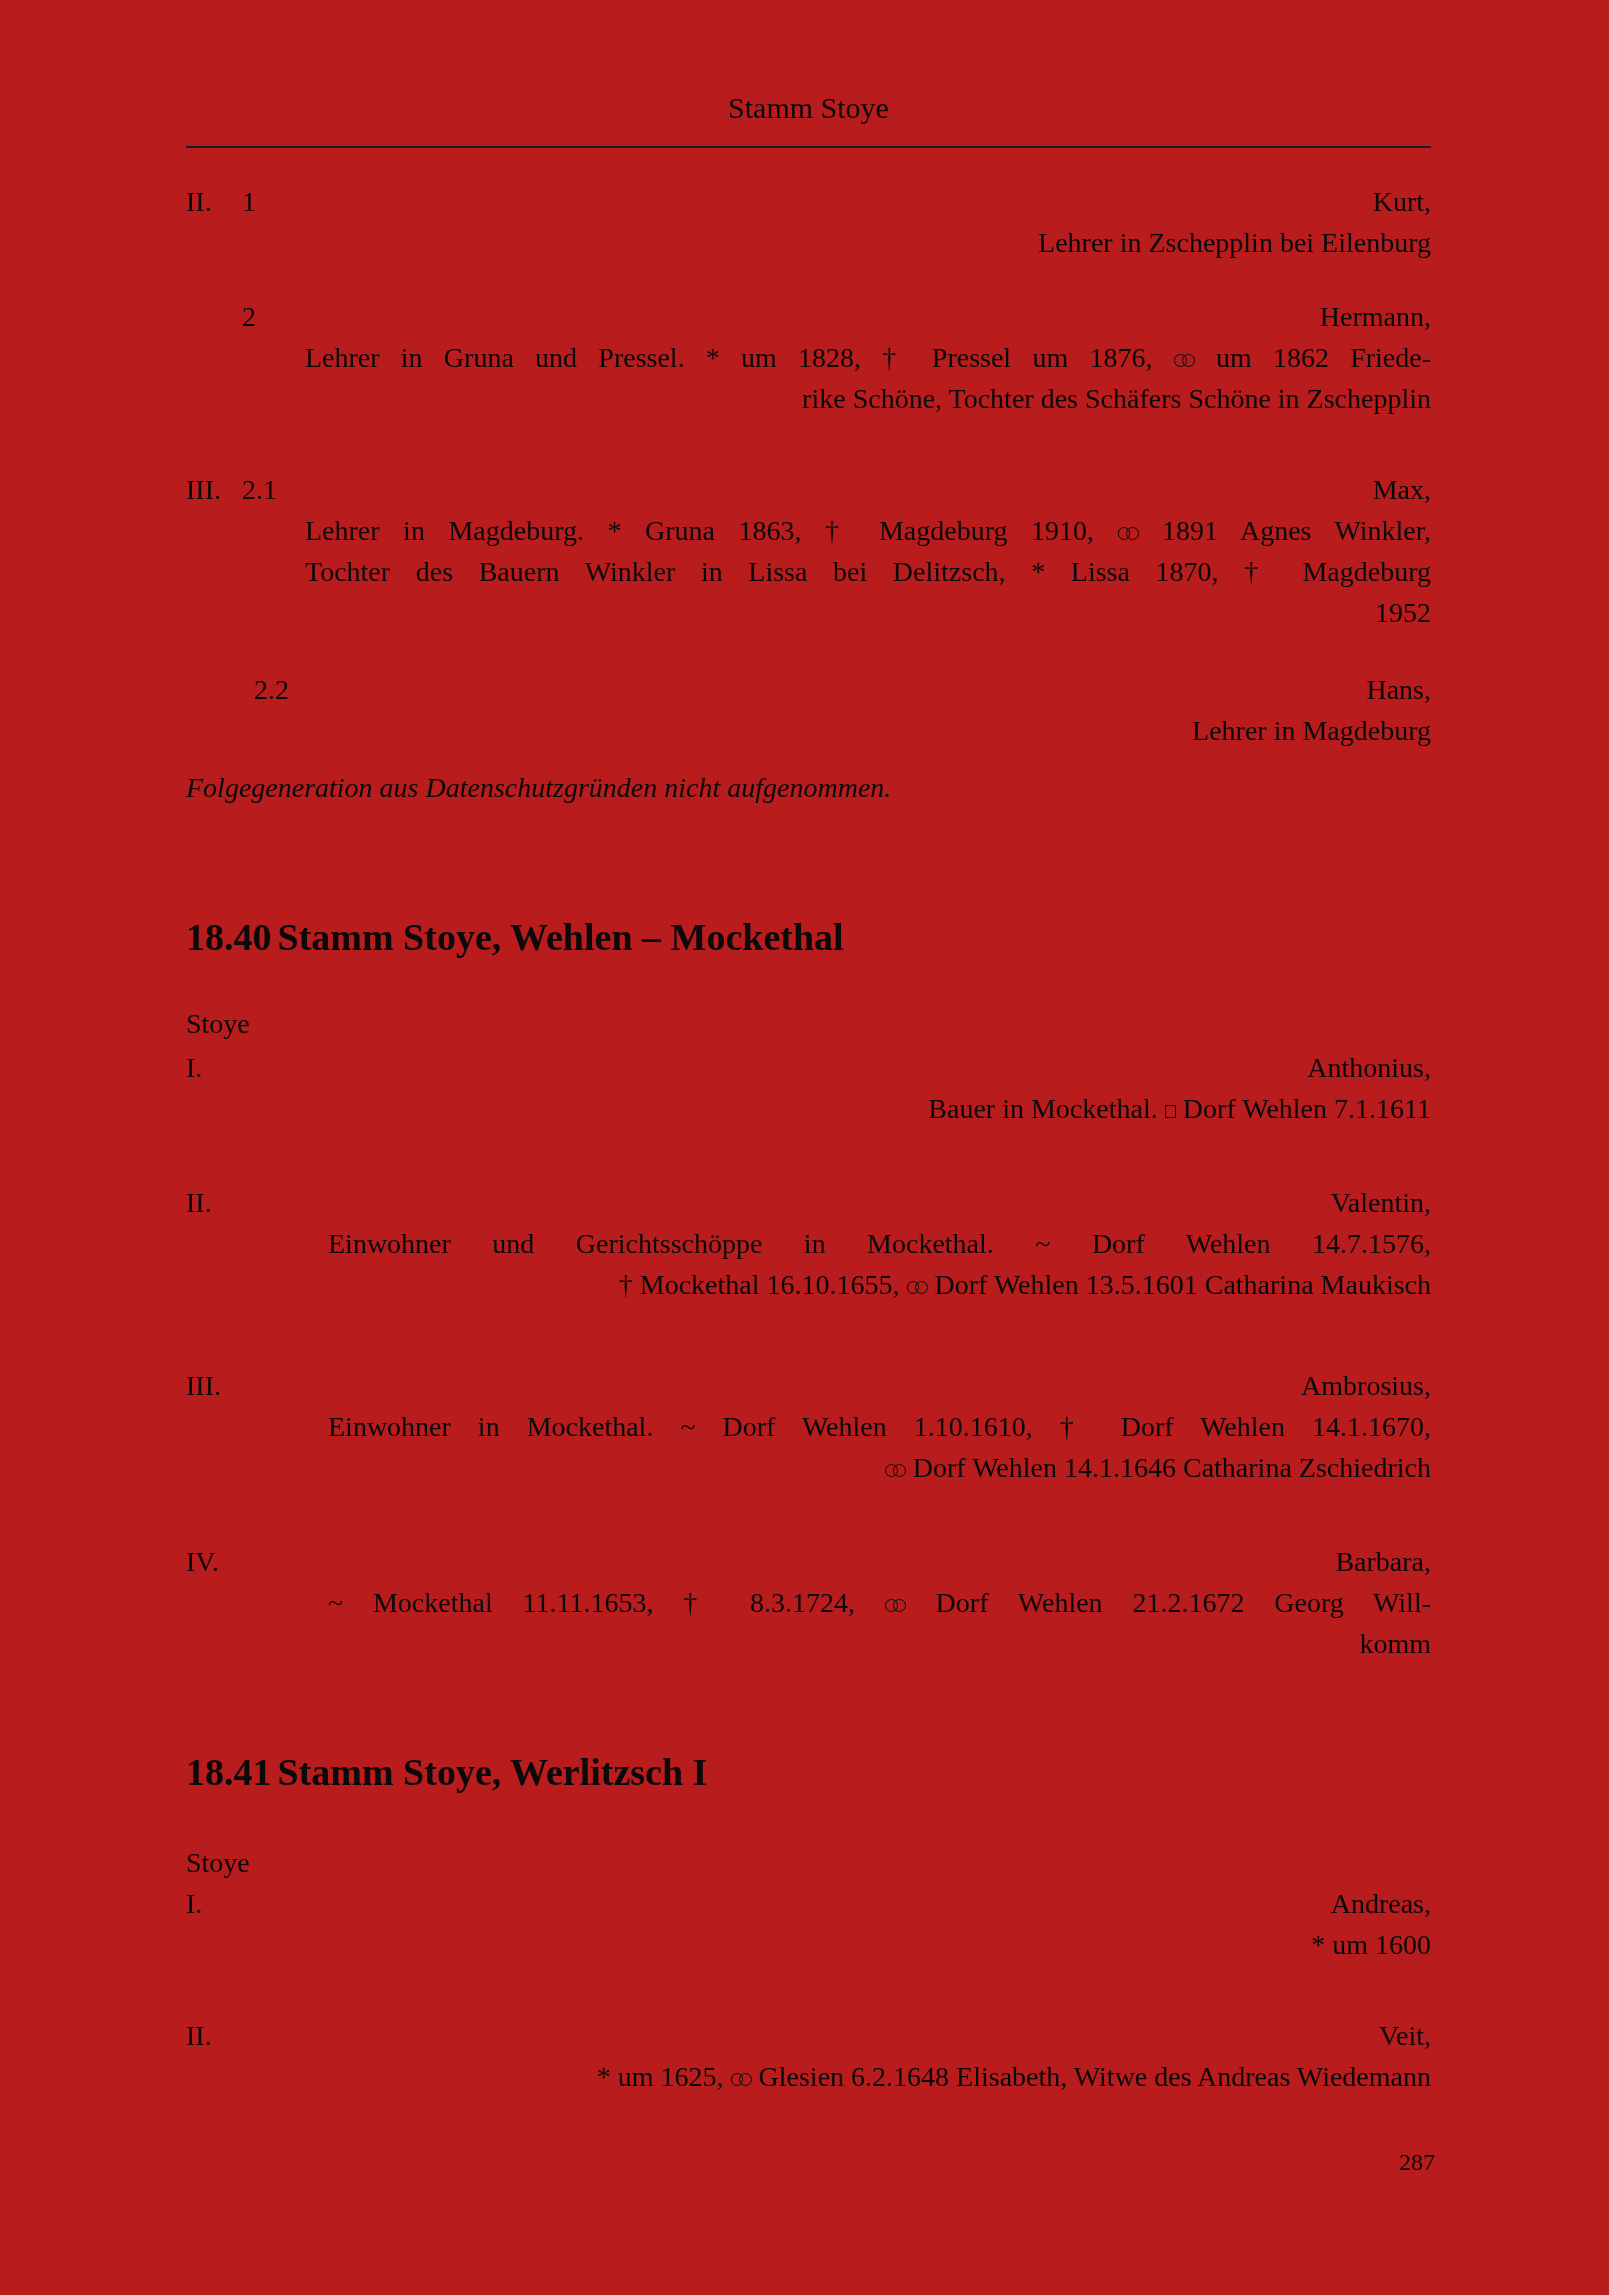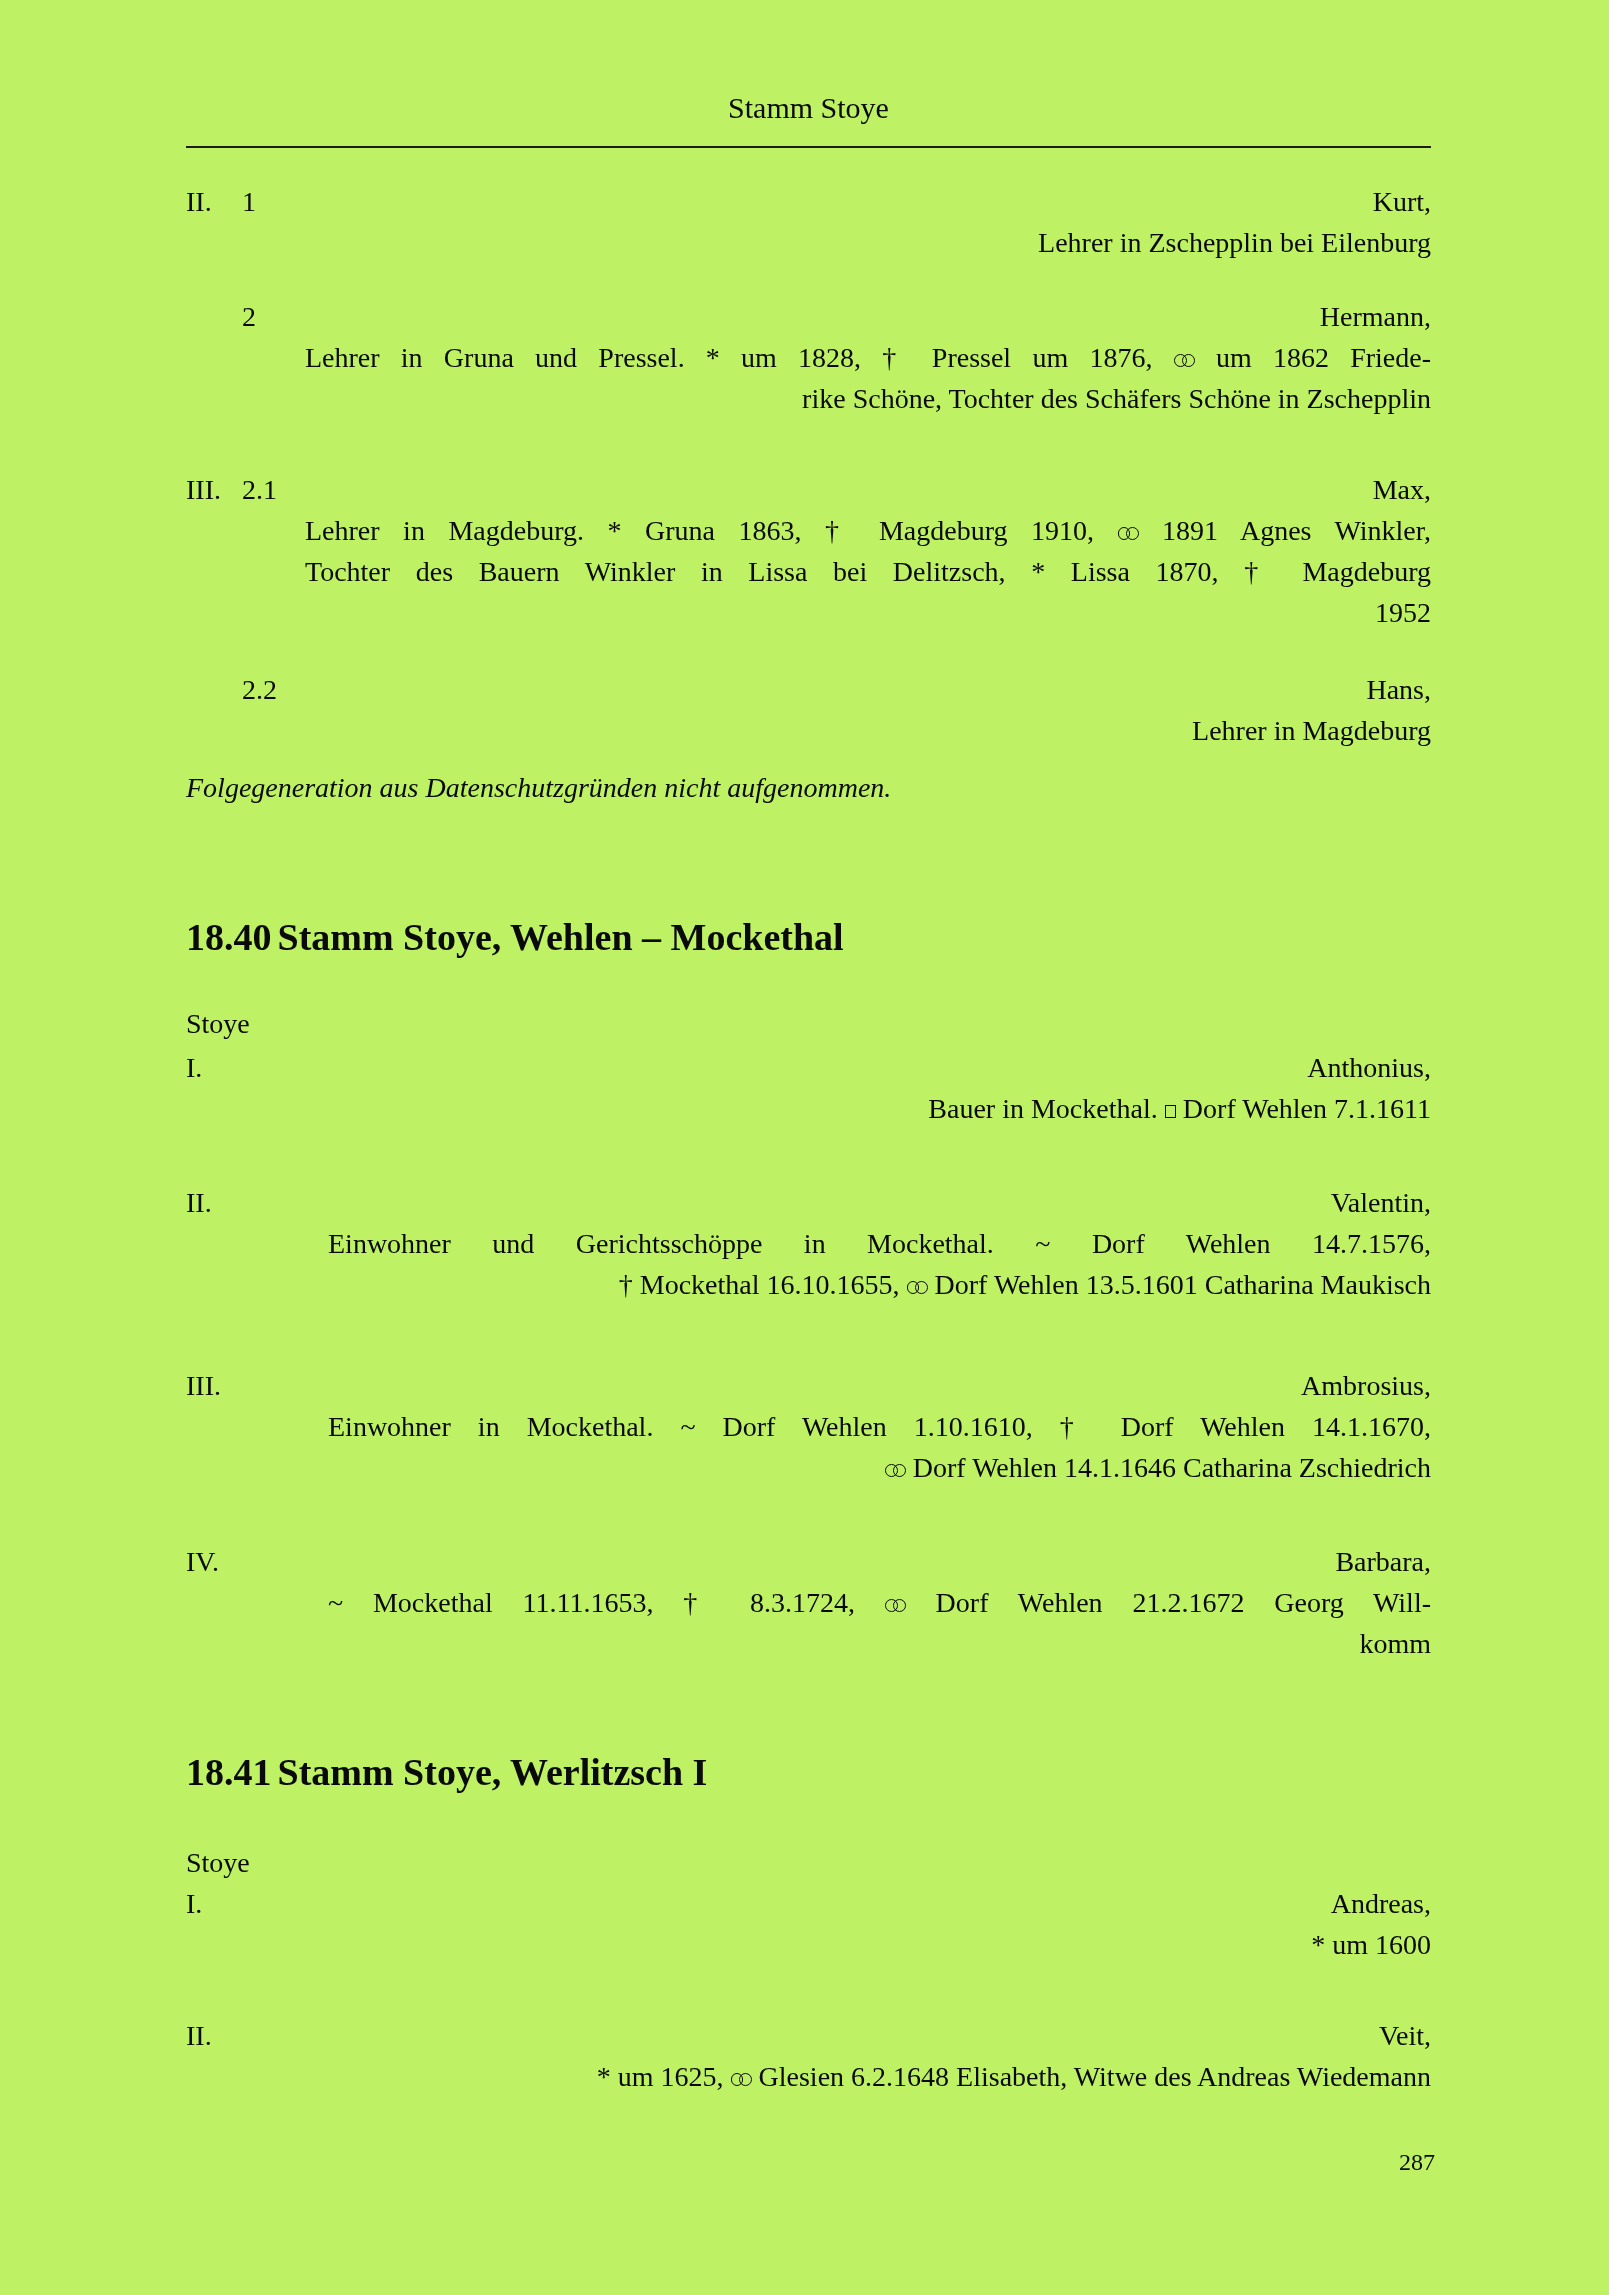--- a/index.html
+++ b/index.html
@@ -1,17 +1,17 @@
 <!DOCTYPE html>
 <html style="font-size:13.2px"><head>
 <meta charset="utf-8">
 <style>
   html,body{margin:0;padding:0;background:#fff;}
   .page{
-    position:relative;width:1610px;height:2295px;background:#bef264;
+    position:relative;width:1610px;height:2295px;background:#b91c1c;
     font-family:"Liberation Serif","DejaVu Serif",serif;color:#0a0a0a;
     overflow:hidden;
   }
   .running-header{
     position:absolute;top:91px;left:186px;width:1245px;
     text-align:center;font-size:30px;line-height:33px;
   }
   .rule{
     position:absolute;top:146px;left:186px;width:1245px;
     border-top:2.5px solid #1c1c1c;height:0;
@@ -21,21 +21,21 @@
     font-size:28px;line-height:41px;
   }
   .entry{display:flex;align-items:flex-start;}
   .c1{width:56px;flex:none;}
   .c2{width:63px;flex:none;}
   .entry.single .c1{width:142px;}
   .ebody{flex:1 1 auto;min-width:0;}
   .line{text-align:right;}
   .jst{text-align:justify;text-align-last:justify;text-justify:inter-word;}
   .mb40{margin-bottom:33px;}  .mb60{margin-bottom:50px;}
-  .mb43{margin-bottom:36px;}  .mb36{}
+  .mb43{margin-bottom:36px;}  .mb36{gap:12px;}
   .mb129{margin-bottom:107px;}.mb52{margin-bottom:43px;}
   .mb4{margin-bottom:3.3px;}    .mb64{margin-bottom:53px;}
   .mb72{margin-bottom:60px;}  .mb104{margin-bottom:86px;}
   .mb57{margin-bottom:47px;}  .mb0{margin-bottom:0;}
   .note{font-style:italic;margin-top:16px;}
   .sec-heading{
     font-weight:bold;font-size:38px;line-height:45px;
     display:flex;gap:6px;white-space:nowrap;
   }
   .family-label{line-height:41px;}

